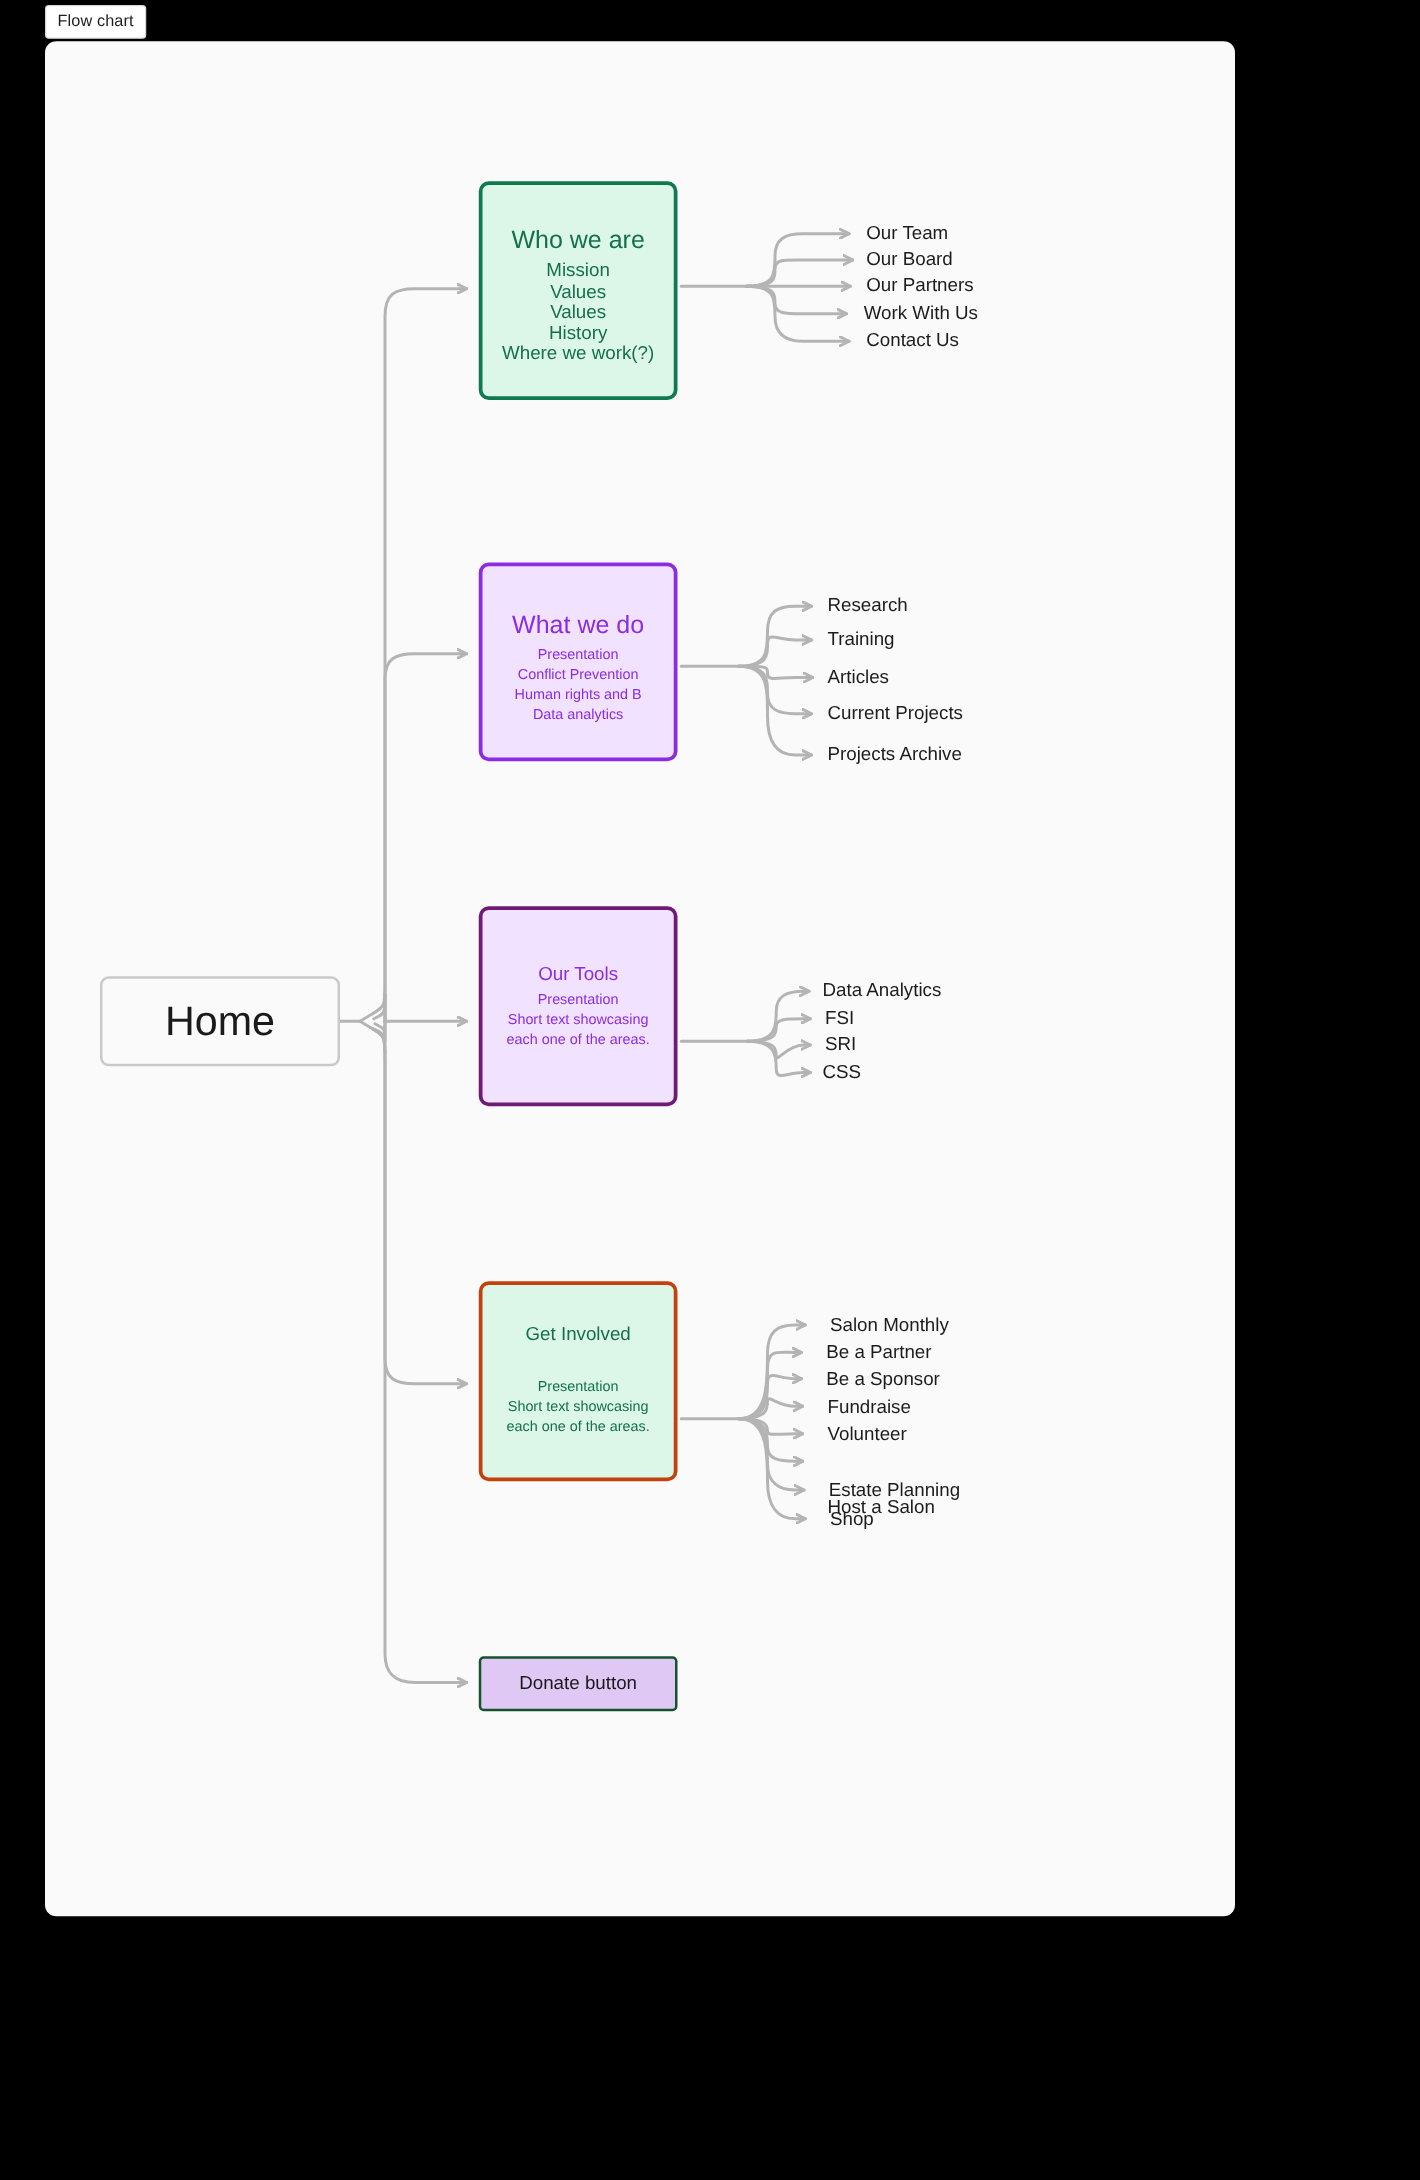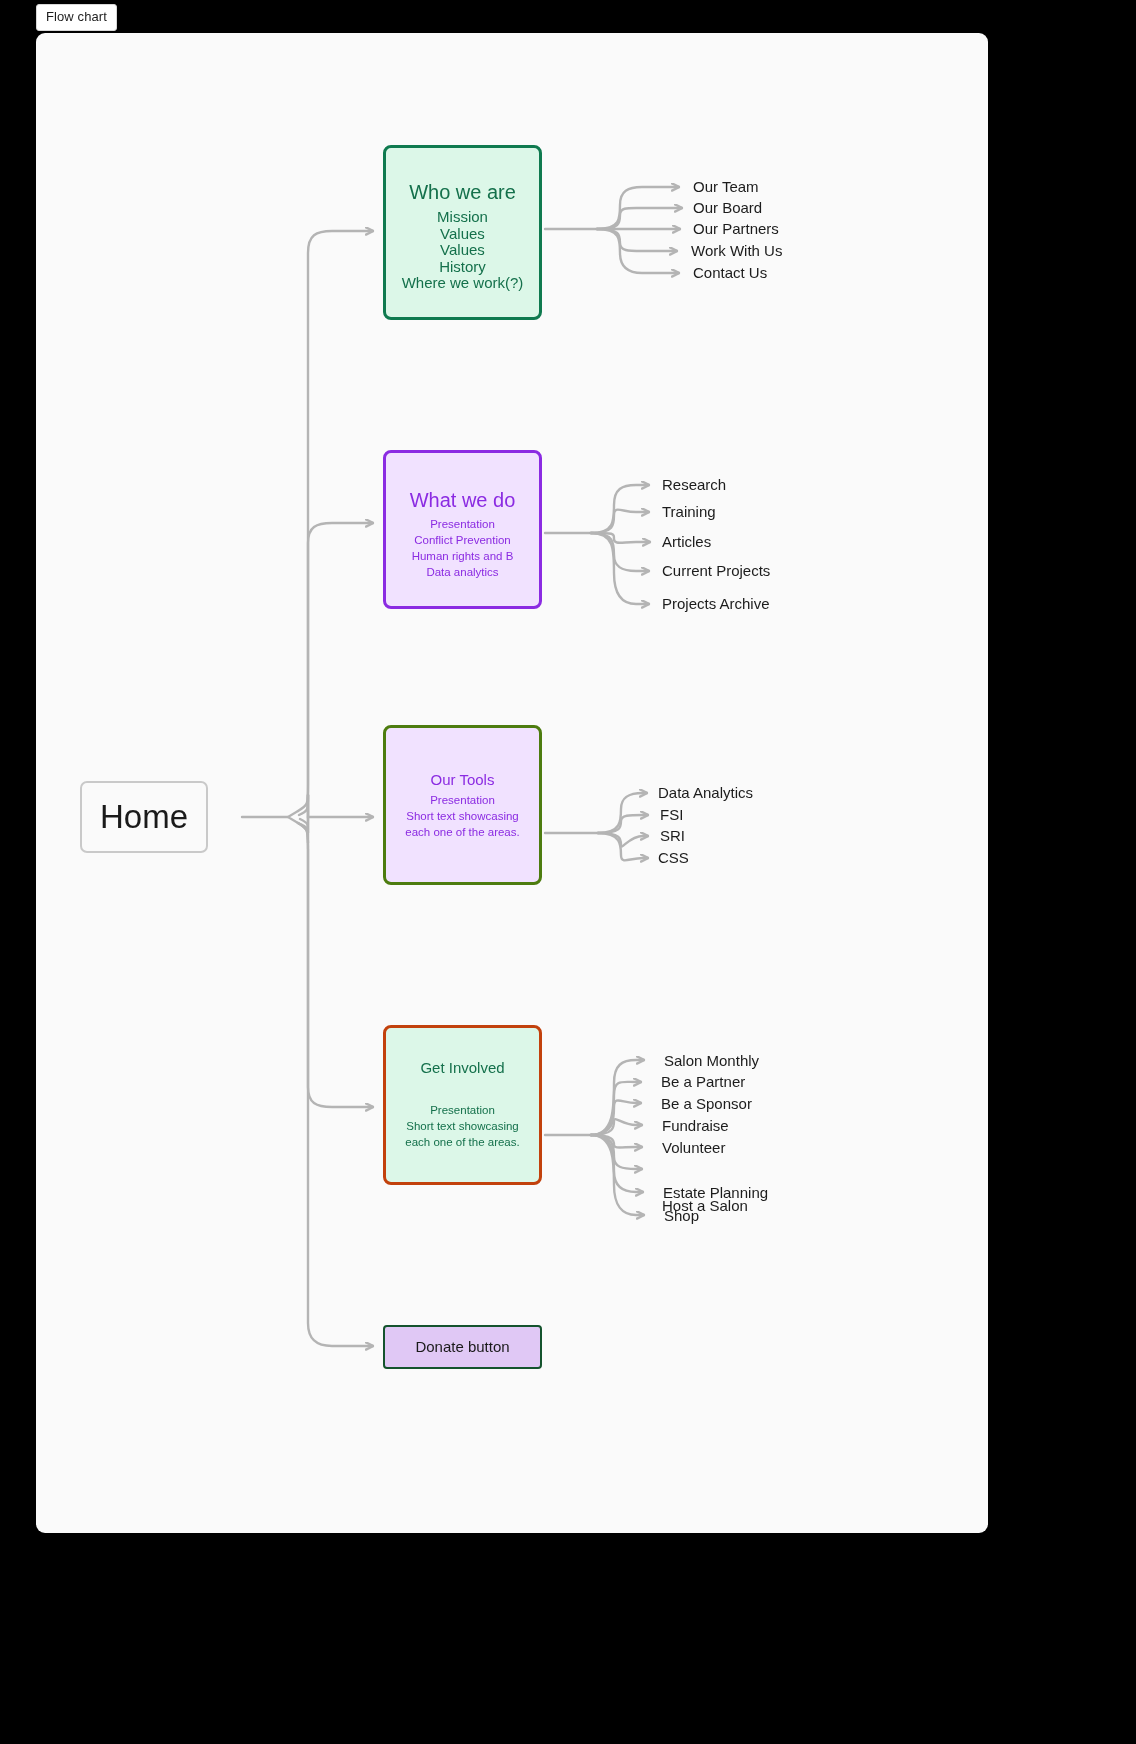--- a/index.html
+++ b/index.html
@@ -60,21 +60,21 @@
     justify-content: center;
     text-align: center;
     z-index: 10;
   }
   .node .title { white-space: nowrap; }
   .node .sub   { white-space: nowrap; }
 
   #node-home {
     left: 44px;
     top: 748px;
-    width: 128px;
+    width: 192px;
     height: 72px;
     background: #fafafa;
     border: 2px solid #c9c9c9;
     border-radius: 7px;
   }
   #node-home .title {
     font-size: 33px;
     color: #1a1a1a;
     line-height: 36px;
   }
@@ -122,21 +122,21 @@
     color: #8b2be2;
     line-height: 16px;
   }
 
   #node-tools {
     left: 347px;
     top: 692px;
     width: 159px;
     height: 160px;
     background: #f1e2ff;
-    border: 3px solid #4d7c0f;
+    border: 3px solid #701a75;
     border-radius: 8px;
   }
   #node-tools .title {
     font-size: 15px;
     color: #8b2be2;
     line-height: 20px;
     margin-bottom: 2px;
   }
   #node-tools .sub {
     font-size: 11.5px;

